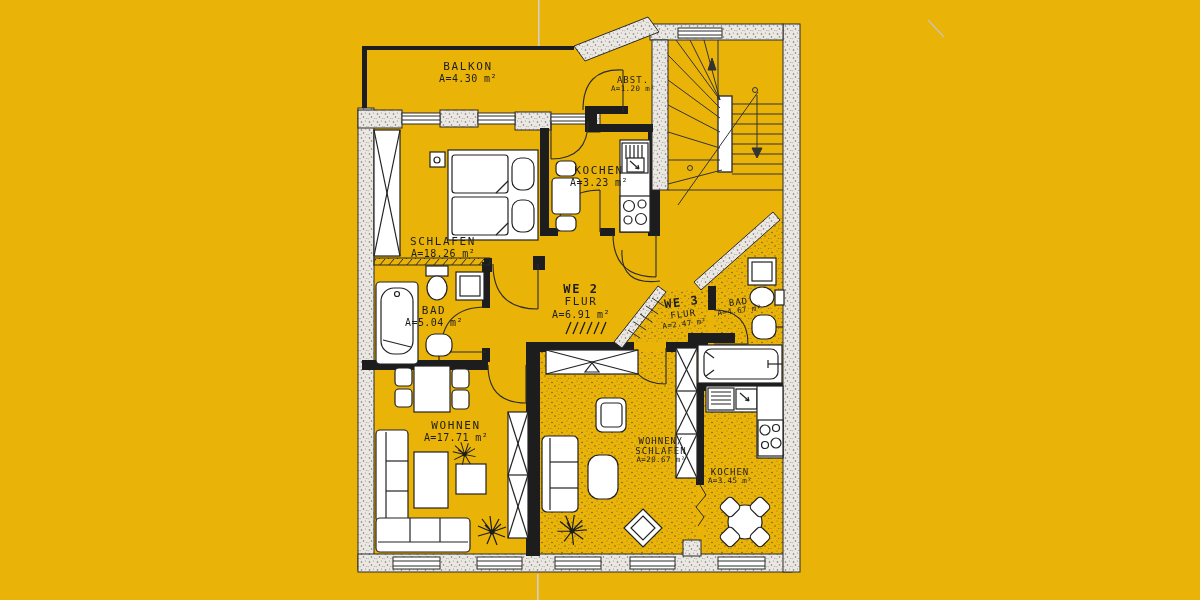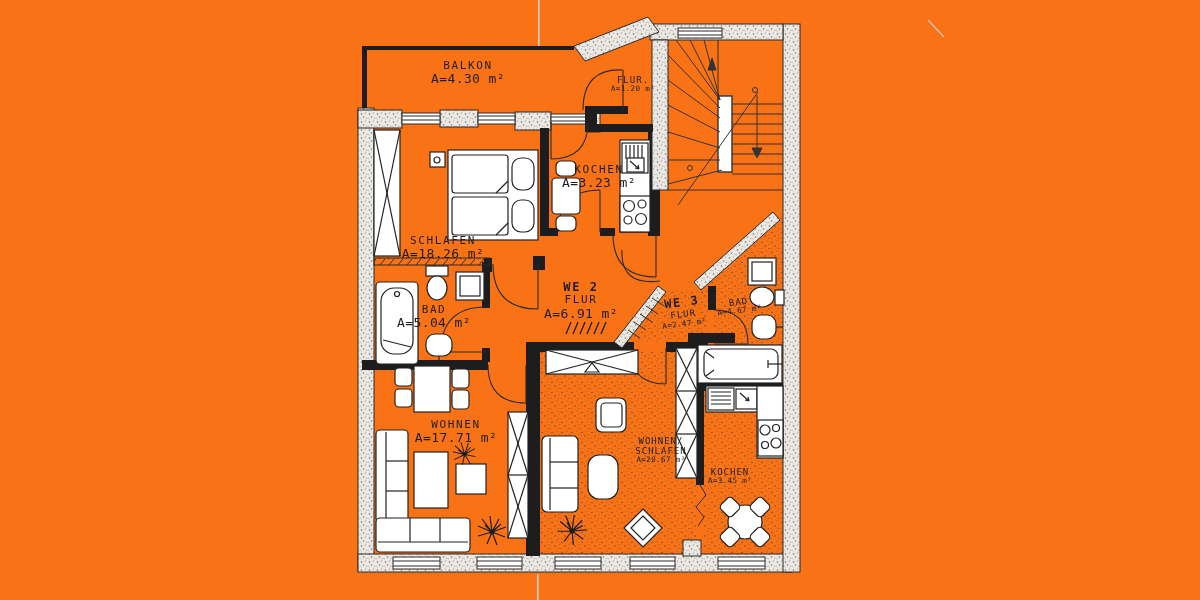--- a/index.html
+++ b/index.html
@@ -1,25 +1,25 @@
 <!DOCTYPE html>
 <html><head>
 <meta charset="utf-8">
 <style>
   html,body{margin:0;padding:0;background:#ffffff;}
-  .page{position:relative;width:1200px;height:600px;background:#f97316;overflow:hidden;
+  .page{position:relative;width:1200px;height:600px;background:#eab308;overflow:hidden;
         font-family:"DejaVu Sans Mono","Liberation Mono",monospace;}
   svg{position:absolute;left:0;top:0;}
   .lbl{position:absolute;transform:translate(-50%,-50%);text-align:center;color:#1d1d1d;
        white-space:nowrap;line-height:1.12;z-index:5;}
   .lbl.rot{transform:translate(-50%,-50%) rotate(-7deg);}
   .nm{font-size:11px;letter-spacing:1.6px;}
   .nm.sm{font-size:9px;letter-spacing:1px;}
   .nm.b{font-weight:bold;font-size:12px;}
-  .ar{font-size:13px;letter-spacing:.4px;}
+  .ar{font-size:10px;letter-spacing:.4px;}
   .ar.sm{font-size:7.5px;}
 </style>
 </head>
 <body>
 
 <div class="page">
 
 <svg width="1200" height="600" viewBox="0 0 1200 600">
   <defs>
     <pattern id="wf" width="8" height="8" patternUnits="userSpaceOnUse">
@@ -367,21 +367,21 @@
     <use href="#plant" x="572" y="531" transform="rotate(15 572 531)"></use>
     <use href="#plant" x="602" y="540" transform="scale(.8) rotate(-10 752 675)"></use>
   </g>
 </svg>
 
 <div class="lbl" style="left:468px;top:73px;">
   <div class="nm">BALKON</div>
   <div class="ar">A=4.30 m²</div>
 </div>
 <div class="lbl" style="left:633px;top:84px;">
-  <div class="nm sm">FLUR.</div>
+  <div class="nm sm">ABST.</div>
   <div class="ar sm">A=1.20 m²</div>
 </div>
 <div class="lbl" style="left:599px;top:177px;">
   <div class="nm">KOCHEN</div>
   <div class="ar">A=3.23 m²</div>
 </div>
 <div class="lbl" style="left:443px;top:248px;">
   <div class="nm">SCHLAFEN</div>
   <div class="ar">A=18.26 m²</div>
 </div>

